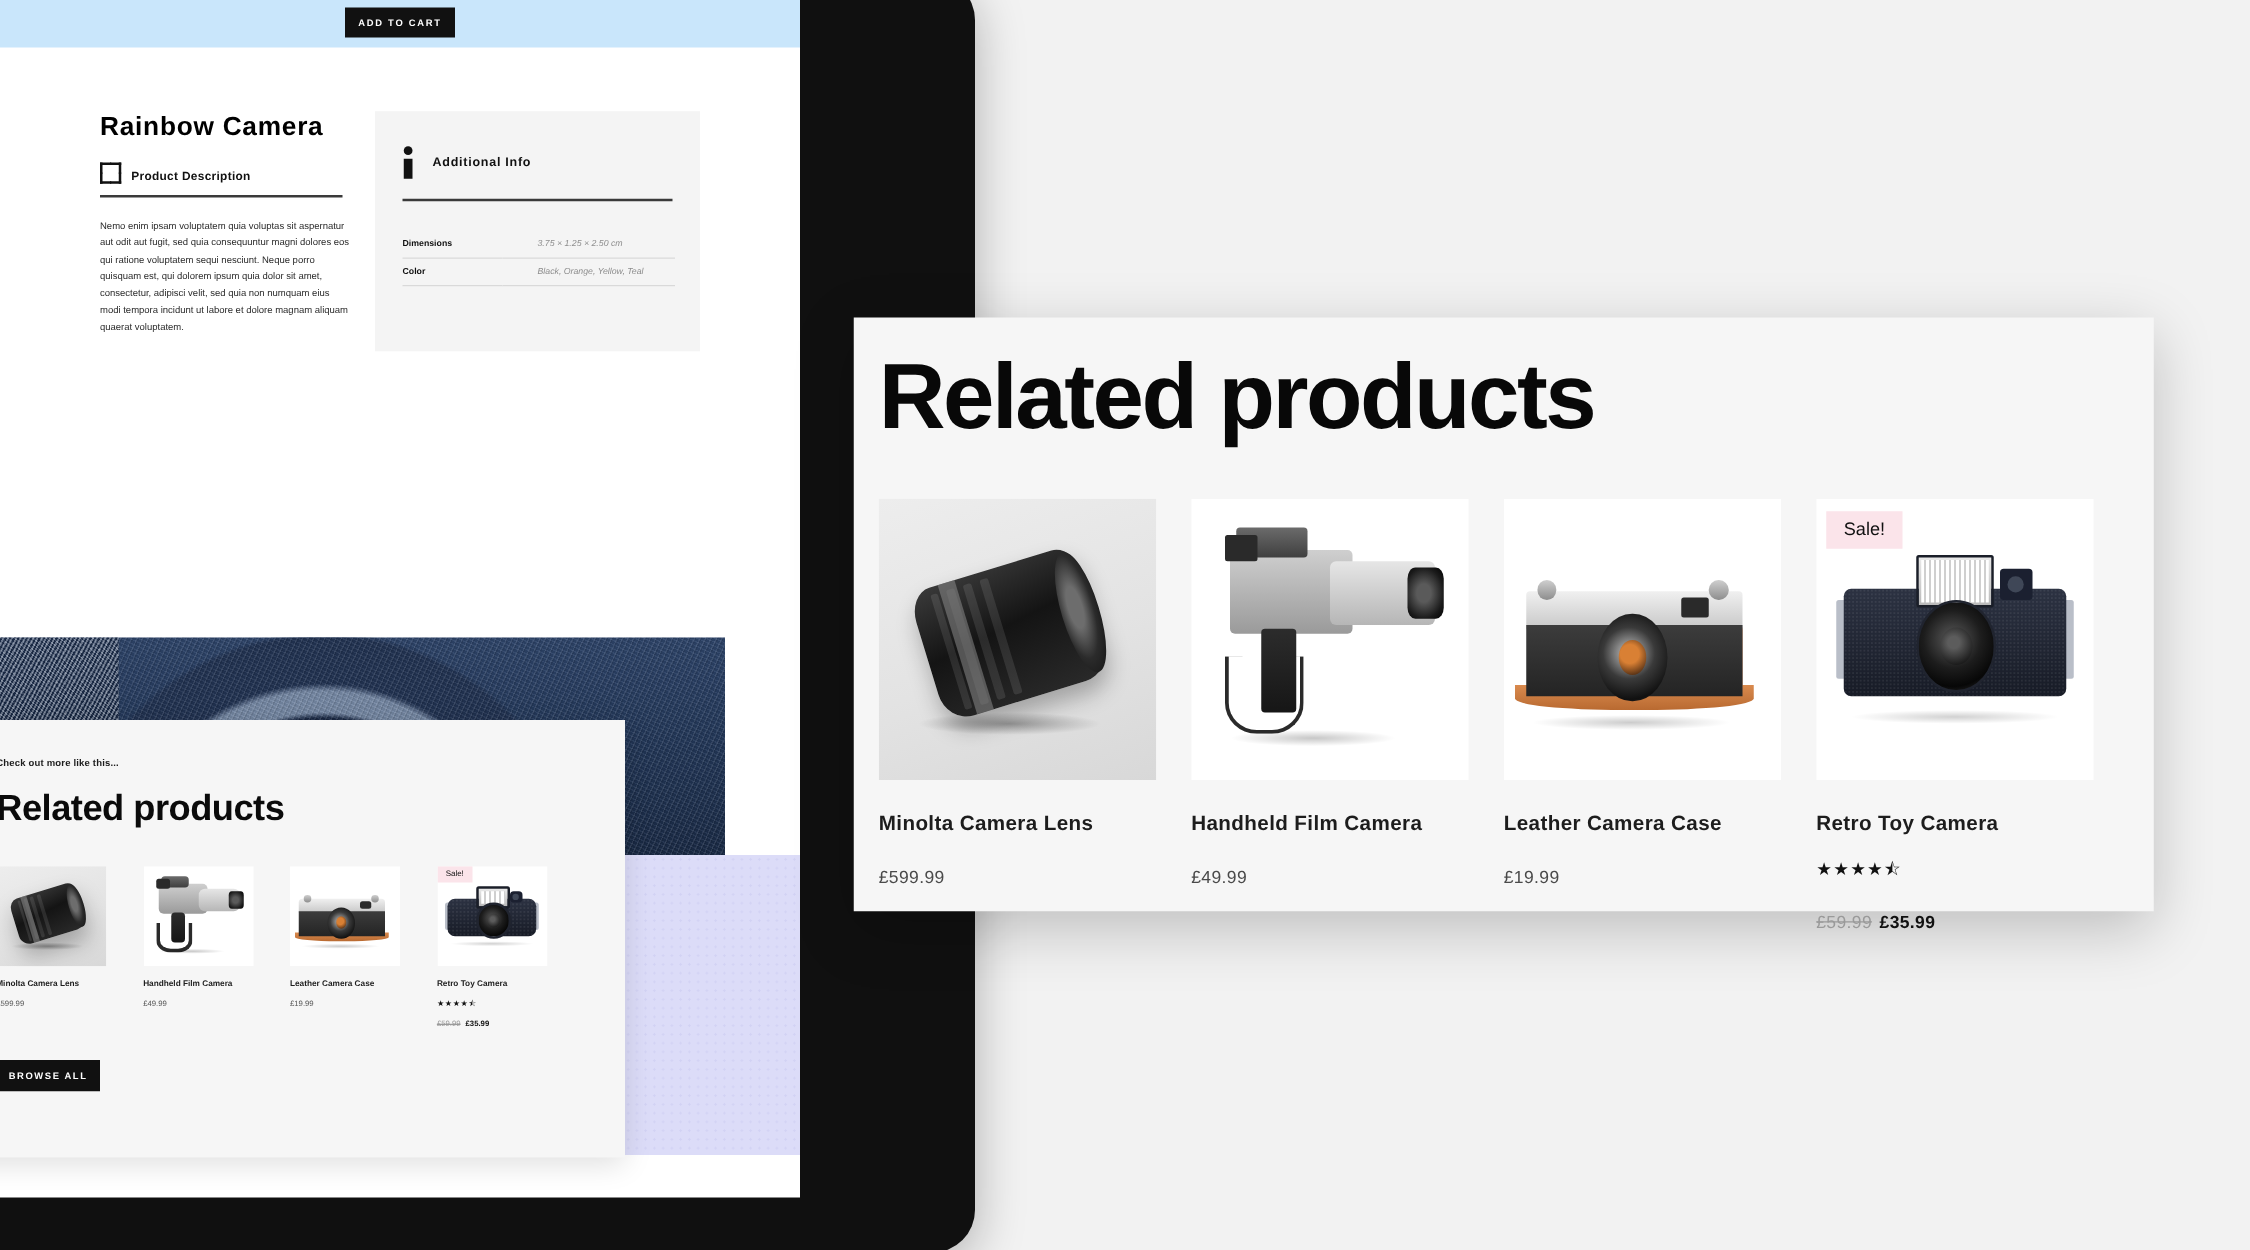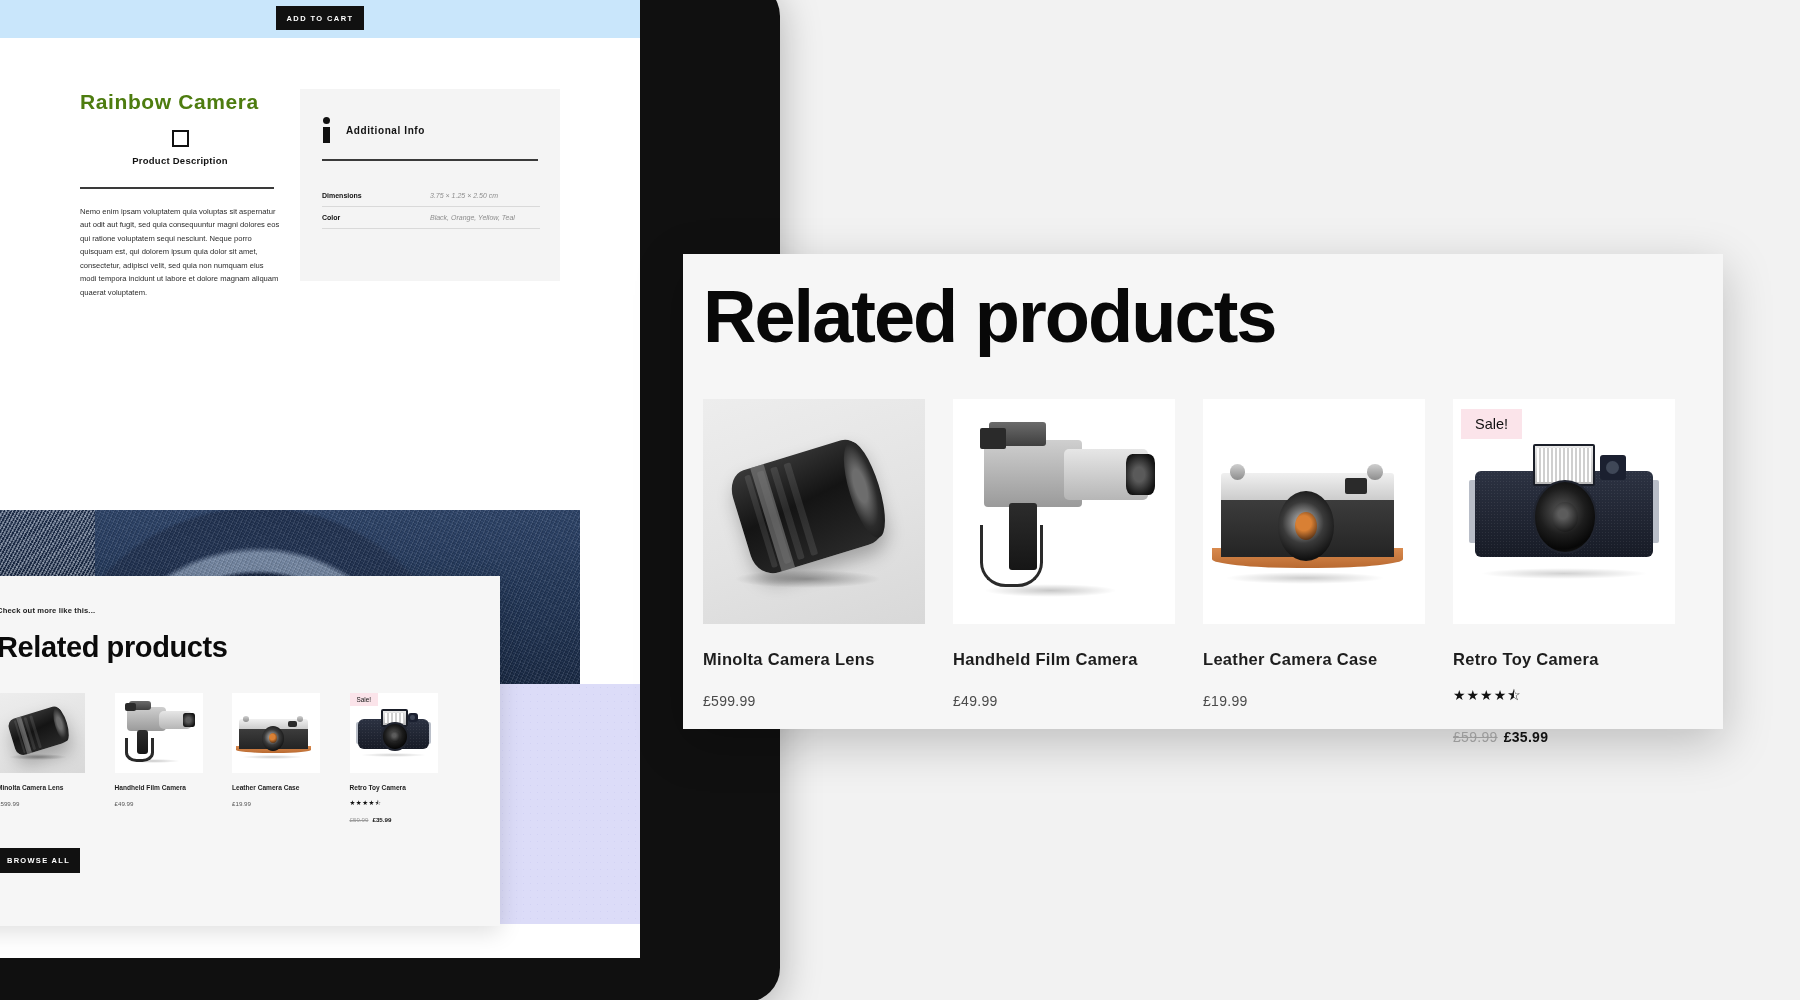--- a/index.html
+++ b/index.html
@@ -37,23 +37,23 @@
     width:88px;height:24px;background:#111;color:#fff;
     font-size:7.5px;letter-spacing:1.4px;font-weight:700;
     display:flex;align-items:center;justify-content:center;
     border:none;cursor:pointer;margin-left:36px;
   }
 
   
   .desc-col{position:absolute;left:200px;top:92px;width:200px;}
   .prod-title{
     font-size:21px;line-height:1.32;font-weight:800;letter-spacing:.6px;
-    color:#4d7c0f;margin:0 0 14px 0;
-  }
-  .pd-row{display:flex;align-items:center;gap:8px;margin-bottom:21px;flex-direction:column;}
+    color:#000000;margin:0 0 14px 0;
+  }
+  .pd-row{display:flex;align-items:flex-end;gap:8px;margin-bottom:9px;}
   .bracket-icon{width:17px;height:17px;position:relative;flex:0 0 auto;}
   .bracket-icon i{position:absolute;width:7px;height:7px;border:2.2px solid #111;}
   .bracket-icon i.tl{left:0;top:0;border-right:none;border-bottom:none;}
   .bracket-icon i.tr{right:0;top:0;border-left:none;border-bottom:none;}
   .bracket-icon i.bl{left:0;bottom:0;border-right:none;border-top:none;}
   .bracket-icon i.br{right:0;bottom:0;border-left:none;border-top:none;}
   .pd-label{font-size:9.5px;font-weight:700;letter-spacing:.25px;color:#111;}
   .pd-rule{height:2px;background:#3a3a3a;width:194px;margin:9px 0 16px;}
   .desc-text{font-size:7.6px;line-height:1.78;color:#2b2b2b;margin:0;}
 

